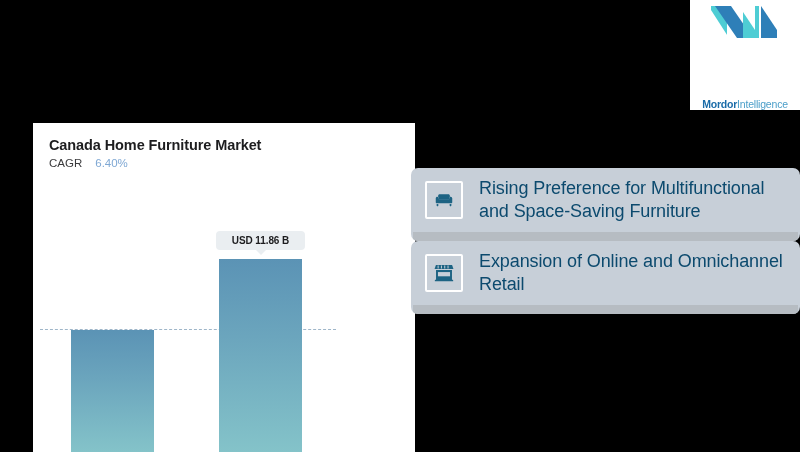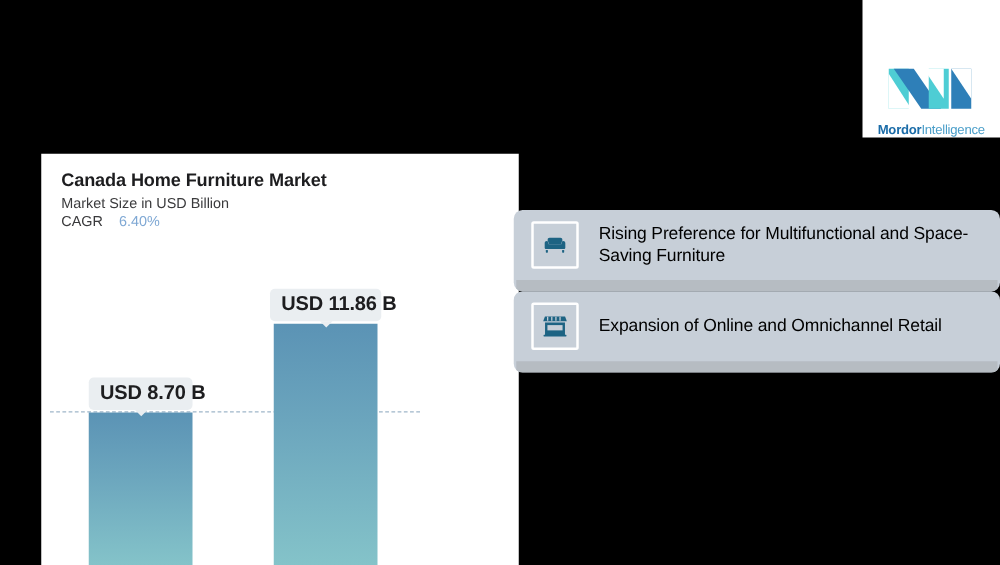--- a/index.html
+++ b/index.html
@@ -20,21 +20,21 @@
   .logo-card {
     position: absolute;
     left: 690px;
     top: 0px;
     width: 110px;
     height: 110px;
     background: #ffffff;
     display: flex;
     flex-direction: column;
     align-items: center;
-    justify-content: flex-end;
+    justify-content: space-between;
   }
   .logo-mark {
     width: 72px;
     height: 44px;
     display: block;
   }
   .logo-wordmark {
     margin-top: 5px;
     font-size: 10.5px;
     letter-spacing: -0.2px;
@@ -110,21 +110,21 @@
   .bar-2030 {
     left: 186px;
     width: 83px;
     top: 76px;
     height: 193px;
   }
   .bar-label {
     position: absolute;
     background: #eaeef1;
     color: #1d1d1f;
-    font-size: 16px;
+    font-size: 10px;
     font-weight: bold;
     letter-spacing: -0.1px;
     padding: 4px 9px 4px 9px;
     border-radius: 4px;
     white-space: nowrap;
   }
   .bar-label::after {
     content: "";
     position: absolute;
     left: 50%;
@@ -170,23 +170,23 @@
     background: #c7cfd8;
     border: 2.5px solid #ffffff;
     border-radius: 2px;
     display: flex;
     align-items: center;
     justify-content: center;
     margin-right: 16px;
   }
   .driver-icon svg { display: block; }
   .driver-text {
-    font-size: 14px;
+    font-size: 18px;
     line-height: 1.28;
-    color: #000000;
+    color: #0c4a6e;
     letter-spacing: -0.1px;
   }
 </style>
 </head>
 <body>
 
 <div class="logo-card">
   <svg class="logo-mark" viewBox="0 0 72 44">
     <polygon points="2,6 18,6 18,38 2,38" fill="#4ecdd4"></polygon>
     <polygon points="6,6 22,6 44,38 28,38" fill="#2e7fb8"></polygon>
@@ -196,32 +196,30 @@
     <polygon points="52,6 68,30 68,6" fill="#ffffff"></polygon>
     <polygon points="30,6 46,6 46,30" fill="#ffffff"></polygon>
   </svg>
   <div class="logo-wordmark">
     <span class="logo-word-bold">Mordor</span><span class="logo-word-light">Intelligence</span>
   </div>
 </div>
 
 <div class="chart-card">
   <div class="chart-title">Canada Home Furniture Market</div>
-  <div class="chart-subtitle">Market Size in USD Billion</div>
   <div class="chart-cagr-row">
     <span>CAGR</span><span class="chart-cagr-value">6.40%</span>
   </div>
 
   <div class="plot">
     <div class="dashed-line"></div>
 
     <div class="bar bar-2025"></div>
     <div class="bar bar-2030"></div>
 
-    <div class="bar-label label-2025">USD 8.70 B</div>
     <div class="bar-label label-2030">USD 11.86 B</div>
 
   </div>
 </div>
 
 <div class="drivers">
 
   <div class="driver-group">
     <div class="driver-item">
       <span class="driver-icon">

